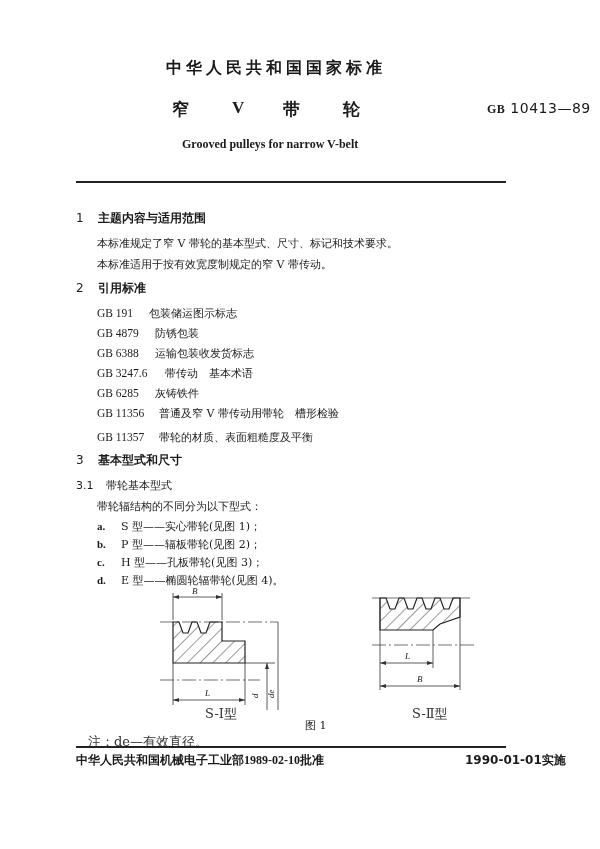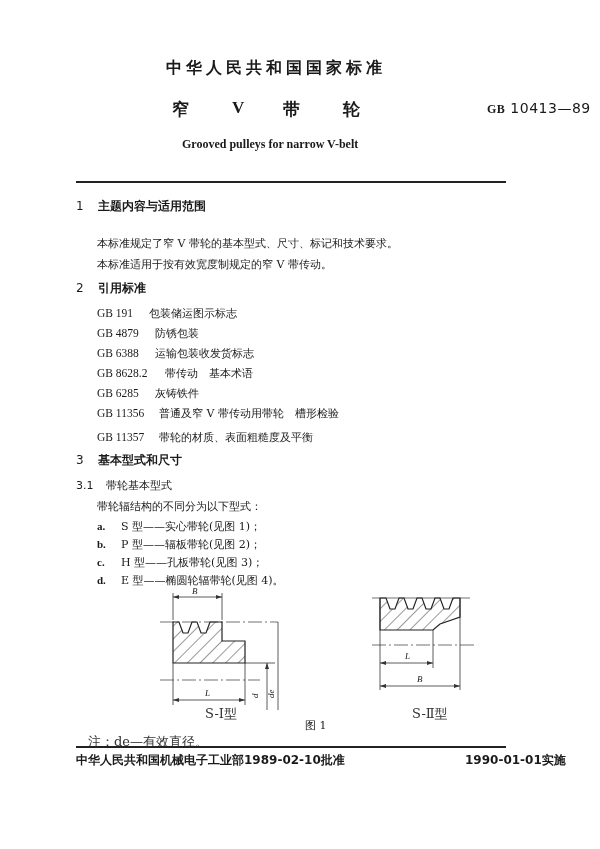--- a/index.html
+++ b/index.html
@@ -13,21 +13,21 @@
   .doc-number { left: 453px; top: 100px; font-size: 14px; letter-spacing: 0.5px; margin-left: 34px; }
   .doc-number b { font-family: "Liberation Serif", serif; font-size: 12px; margin-right: 5px; }
   .en-title { left: 182px; top: 137px; font-size: 12px; font-weight: bold; font-family: "Liberation Serif", serif; }
   .rule { position: absolute; left: 76px; width: 430px; height: 2px; background: #222; }
   .h1 { font-size: 12px; font-weight: bold; }
   .h1 .num { display: inline-block; width: 22px; font-weight: normal; }
   .body-text { font-size: 11px; }
   .ref-code { display: inline-block; font-family: "Liberation Serif", serif; font-size: 11.5px; }
   .list-letter { display: inline-block; width: 24px; font-weight: bold; font-family: "Liberation Serif", serif; }
   .caption { font-size: 13px; color: #333; }
-  .footer-left { left: 76px; top: 752px; font-size: 12px; font-weight: bold; }
+  .footer-left { left: 76px; top: 752px; font-size: 12px; font-weight: bold; font-family: Liberation Serif, serif; }
   .footer-right { left: 465px; top: 752px; font-size: 12px; font-weight: bold; }
   svg text { font-family: "Liberation Serif", serif; font-style: italic; font-size: 9px; fill: #222; }
 </style>
 </head>
 <body>
 
 <div class="abs header-org">中华人民共和国国家标准</div>
 
 <div class="abs doc-title" style="left:172px">窄</div>
 <div class="abs doc-title serif" style="left:232px">V</div>
@@ -35,34 +35,34 @@
 <div class="abs doc-title" style="left:343px">轮</div>
 
 <div class="abs doc-number">
   <b>GB</b><span class="sans">10413—89</span>
 </div>
 
 <div class="abs en-title">Grooved pulleys for narrow V-belt</div>
 
 <div class="rule" style="top:181px"></div>
 
-<div class="abs h1 sans" style="left:76px; top:198px">
+<div class="abs h1 sans" style="left:76px; top:210px">
   <span class="num">1</span><span>主题内容与适用范围</span>
 </div>
 <div class="abs body-text" style="left:97px; top:236px">本标准规定了窄 V 带轮的基本型式、尺寸、标记和技术要求。</div>
 <div class="abs body-text" style="left:97px; top:257px">本标准适用于按有效宽度制规定的窄 V 带传动。</div>
 
 <div class="abs h1 sans" style="left:76px; top:280px">
   <span class="num">2</span><span>引用标准</span>
 </div>
 
 <div class="abs body-text" style="left:97px; top:306px"><span class="ref-code" style="width:52px">GB 191</span><span>包装储运图示标志</span></div>
 <div class="abs body-text" style="left:97px; top:326px"><span class="ref-code" style="width:58px">GB 4879</span><span>防锈包装</span></div>
 <div class="abs body-text" style="left:97px; top:346px"><span class="ref-code" style="width:58px">GB 6388</span><span>运输包装收发货标志</span></div>
-<div class="abs body-text" style="left:97px; top:366px"><span class="ref-code" style="width:68px">GB 8628.2</span><span>带传动　基本术语</span></div>
+<div class="abs body-text" style="left:97px; top:366px"><span class="ref-code" style="width:68px">GB 3247.6</span><span>带传动　基本术语</span></div>
 <div class="abs body-text" style="left:97px; top:386px"><span class="ref-code" style="width:58px">GB 6285</span><span>灰铸铁件</span></div>
 <div class="abs body-text" style="left:97px; top:406px"><span class="ref-code" style="width:62px">GB 11356</span><span>普通及窄 V 带传动用带轮　槽形检验</span></div>
 <div class="abs body-text" style="left:97px; top:430px"><span class="ref-code" style="width:62px">GB 11357</span><span>带轮的材质、表面粗糙度及平衡</span></div>
 
 <div class="abs h1 sans" style="left:76px; top:452px">
   <span class="num">3</span><span>基本型式和尺寸</span>
 </div>
 <div class="abs body-text" style="left:76px; top:478px">
   <span class="sans" style="display:inline-block; width:30px">3.1</span><span>带轮基本型式</span>
 </div>

